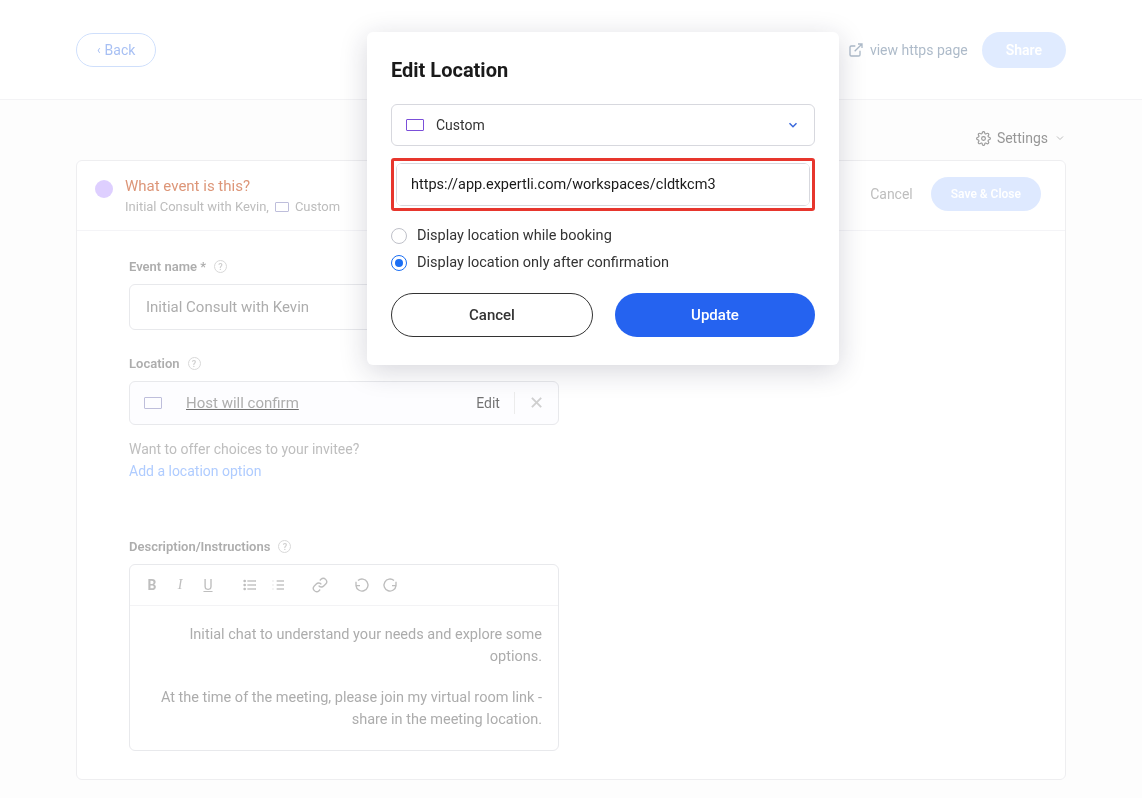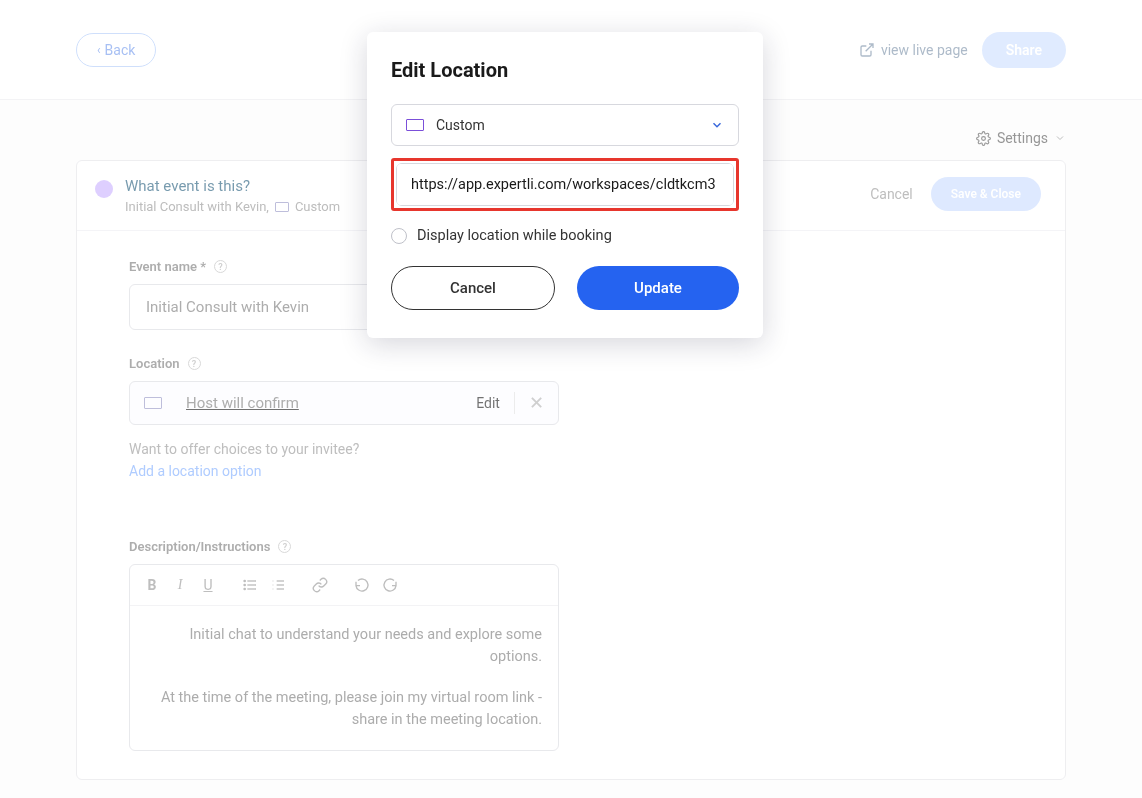--- a/index.html
+++ b/index.html
@@ -20,21 +20,21 @@
     .settings-row { display: flex; justify-content: flex-end; padding: 0 76px; margin-bottom: 14px; }
     .settings-link { color: #444; font-size: 14px; display: inline-flex; align-items: center; gap: 6px; cursor: pointer; }
     
     
     .main-card { margin: 0 76px; background: #fff; border: 1px solid #e1e1e6; border-radius: 6px; }
     
     
     .card-head { display: flex; justify-content: space-between; align-items: flex-start; padding: 16px 24px 16px 18px; border-bottom: 1px solid #ecedf1; }
     .card-head-left { display: flex; gap: 12px; }
     .purple-dot { width: 18px; height: 18px; background: #c4aaff; border-radius: 50%; margin-top: 3px; flex-shrink: 0; }
-    .head-title { font-size: 15px; color: #0c4a6e; margin-bottom: 4px; }
+    .head-title { font-size: 15px; color: #c2410c; margin-bottom: 4px; }
     .head-sub { font-size: 13px; color: #888; display: flex; align-items: center; gap: 6px; }
     .custom-icon-sm { display: inline-block; width: 14px; height: 10px; border: 1.5px solid #8a8bbf; border-radius: 1px; }
     .card-head-right { display: flex; align-items: center; gap: 18px; }
     .cancel-link { color: #8a8a8a; font-size: 14px; cursor: pointer; }
     .save-close-btn { background: #c5d9fe; color: #fff; border-radius: 22px; padding: 10px 20px; font-size: 12px; cursor: pointer; font-weight: 600; }
     
     
     .card-body { padding: 28px 52px; }
     .field-label { font-size: 13px; color: #6c6c6c; font-weight: 600; margin-bottom: 10px; display: flex; align-items: center; gap: 8px; }
     .info-icon { width: 13px; height: 13px; border: 1px solid #bbb; border-radius: 50%; display: inline-flex; align-items: center; justify-content: center; font-size: 9px; color: #aaa; }
@@ -61,21 +61,21 @@
     .tb-btn.italic { font-style: italic; font-family: Georgia, serif; }
     .tb-btn.under { text-decoration: underline; }
     .tb-gap { width: 10px; }
     .editor-body { padding: 18px 16px; font-size: 14.5px; color: #6a6a6a; line-height: 1.55; }
     .editor-body p { margin-bottom: 18px; text-align: right; }
     .editor-body p:last-child { margin-bottom: 0; }
     .header, .page-bg { filter: brightness(1.01); }
     .header, .settings-row, .main-card { opacity: 0.55; }
     
     
-    .modal { position: absolute; top: 32px; left: 367px; width: 396px; background: #fff; border-radius: 6px; box-shadow: 0 6px 28px rgba(30,30,60,0.18); padding: 26px 24px 28px 24px; }
+    .modal { position: absolute; top: 32px; left: 367px; width: 472px; background: #fff; border-radius: 6px; box-shadow: 0 6px 28px rgba(30,30,60,0.18); padding: 26px 24px 28px 24px; }
     .modal-title { font-size: 20px; font-weight: 700; color: #1a1a1a; margin-bottom: 22px; }
     
     .select-box { border: 1px solid #d7d8de; border-radius: 6px; padding: 12px 14px; display: flex; align-items: center; justify-content: space-between; cursor: pointer; margin-bottom: 12px; }
     .select-left { display: flex; align-items: center; gap: 12px; }
     .select-label { font-size: 14px; color: #333; }
     .chev-down { color: #3968dc; font-size: 12px; }
     
     .url-input-wrap { border: 3px solid #e7362d; border-radius: 3px; padding: 0; margin-bottom: 16px; }
     .url-input { width: 100%; border: 1px solid #d7d8de; border-radius: 4px; padding: 12px 14px; font-size: 14.5px; color: #1a1a1a; outline: none; }
     .url-input-wrap .url-input { border: none; }
@@ -100,21 +100,21 @@
 <div class="header">
   <div class="back-btn">
     <span class="chev">‹</span>
     <span>Back</span>
   </div>
   <div class="header-right">
     <div class="live-page">
       <svg width="16" height="16" viewBox="0 0 24 24" fill="none" stroke="#6a829c" stroke-width="2">
         <path d="M15 3h6v6M10 14L21 3M18 13v6a2 2 0 0 1-2 2H5a2 2 0 0 1-2-2V8a2 2 0 0 1 2-2h6"></path>
       </svg>
-      <span>view live page</span>
+      <span>view https page</span>
     </div>
     <div class="share-btn">
       <span>Share</span>
     </div>
   </div>
 </div>
 
 <div class="page-bg">
   <div class="settings-row">
     <div class="settings-link">
@@ -249,20 +249,24 @@
     <div class="url-input-wrap-outer">
       <input class="url-input" type="text" value="https://app.expertli.com/workspaces/cldtkcm3" style="">
     </div>
   </div>
 
   <div class="radio-group">
     <div class="radio-row">
       <span class="radio"></span>
       <span>Display location while booking</span>
     </div>
+    <div class="radio-row">
+      <span class="radio selected"></span>
+      <span>Display location only after confirmation</span>
+    </div>
   </div>
 
   <div class="modal-actions">
     <div class="btn btn-secondary">
       <span>Cancel</span>
     </div>
     <div class="btn btn-primary">
       <span>Update</span>
     </div>
   </div>

